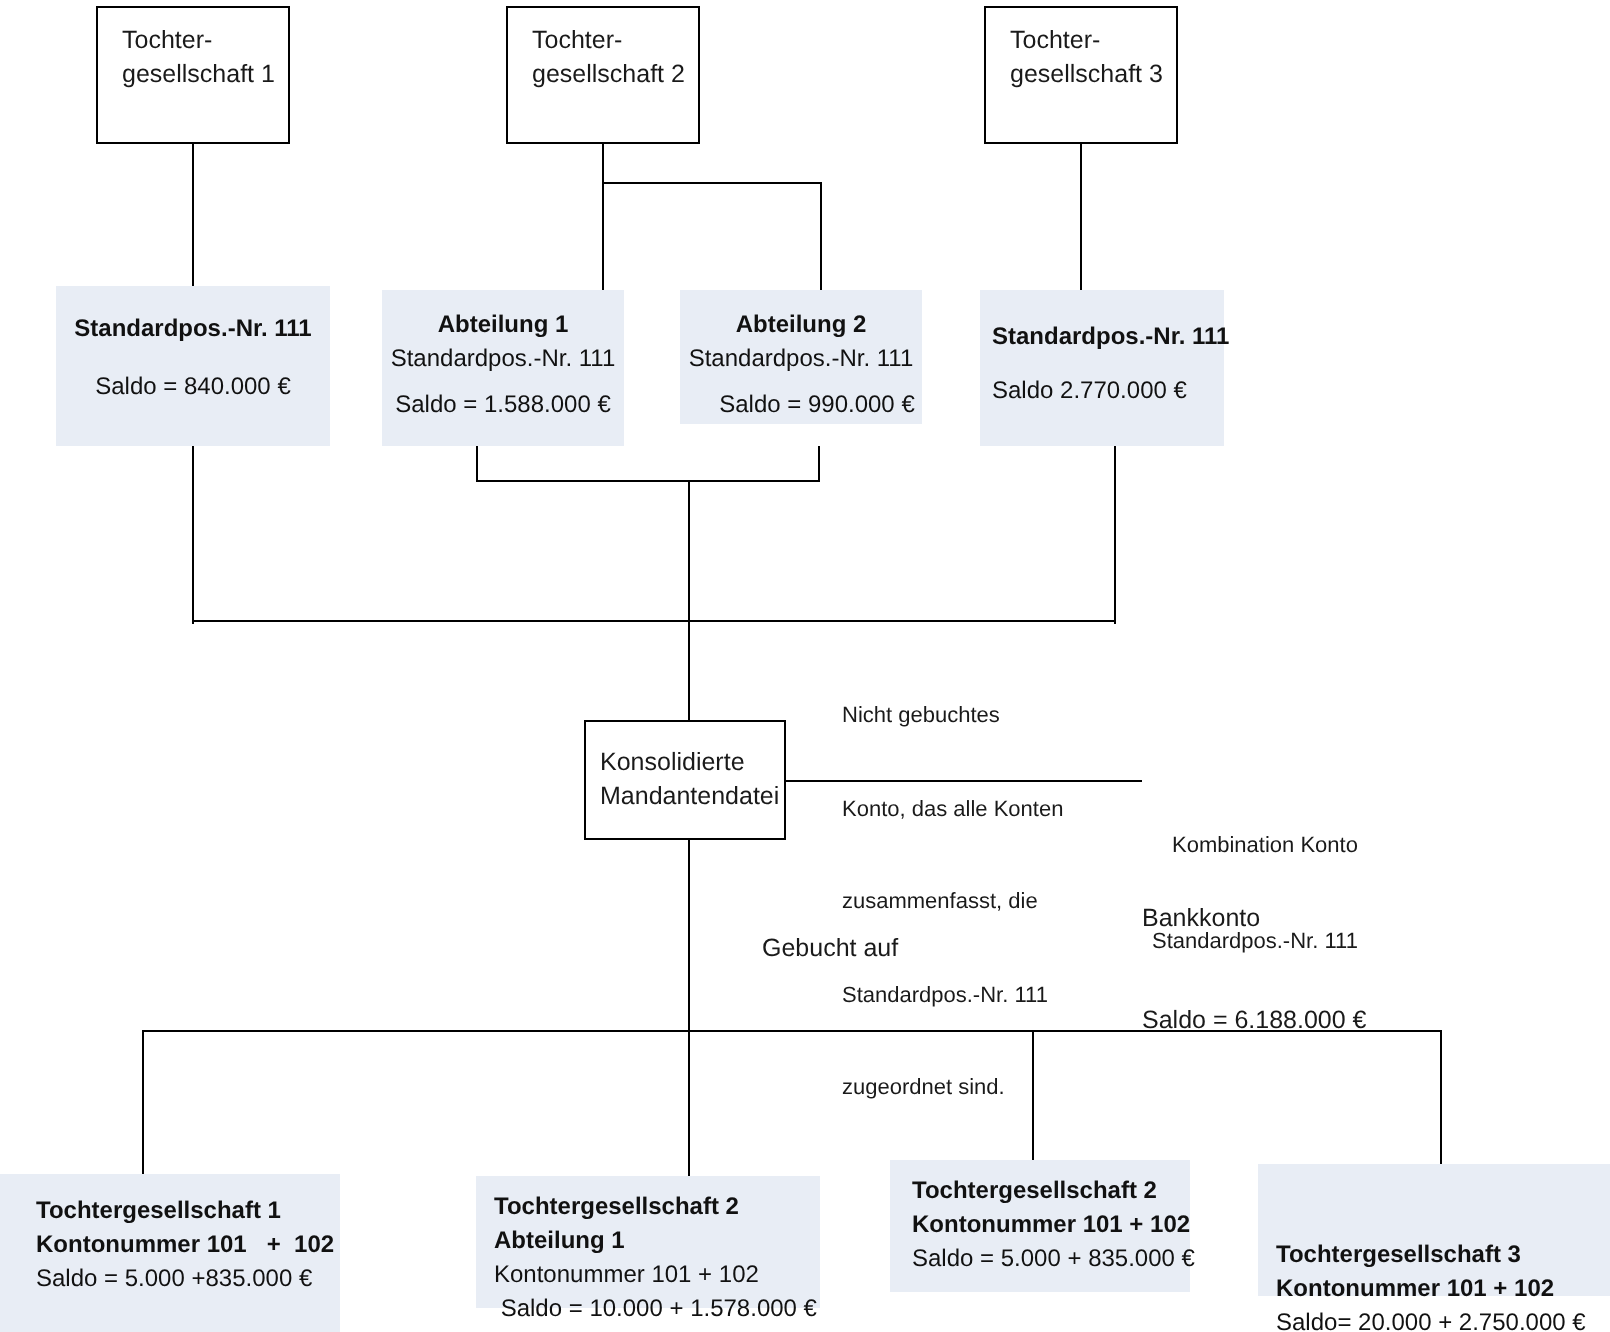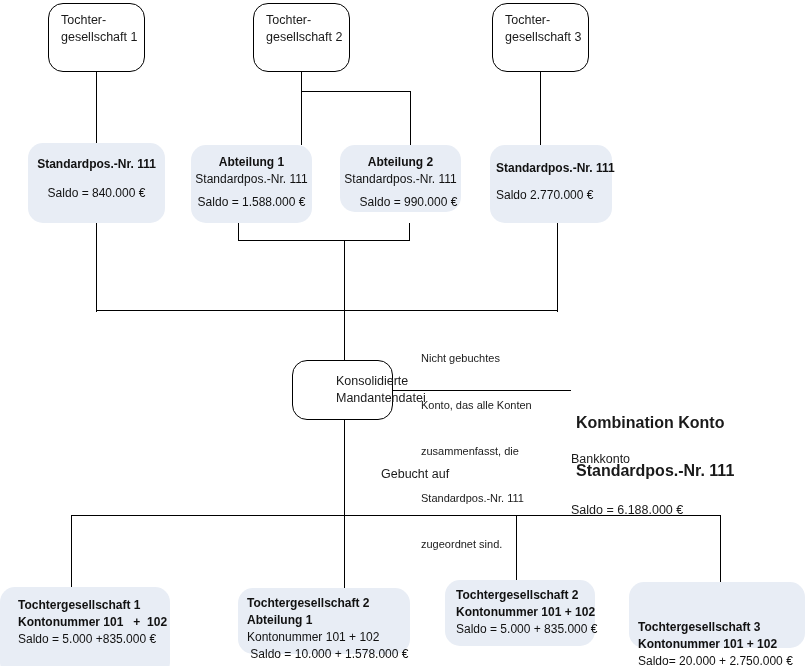--- a/index.html
+++ b/index.html
@@ -13,21 +13,20 @@
   #canvas {
     position: relative;
     width: 805px;
     height: 666px;
     background: #ffffff;
     overflow: hidden;
   }
   .node {
     position: absolute;
     box-sizing: border-box;
-    border-radius: 15px;
   }
   
   .box-outline {
     border: 1.3px solid #000000;
     background: #ffffff;
     display: flex;
     flex-direction: column;
     justify-content: flex-start;
     color: #1a1a1a;
     font-size: 12.5px;
@@ -52,21 +51,21 @@
   .ctr { text-align: center; }
   .lft { text-align: left; }
   
   .label {
     position: absolute;
     color: #1a1a1a;
     font-size: 11px;
     line-height: 15.5px;
     white-space: pre;
   }
-  .label.bold { font-weight: bold; font-size: 16px; line-height: 16px; }
+  .label.bold { font-weight: normal; font-size: 11px; line-height: 16px; text-align: right; }
   .label.mid  { font-size: 12.5px; }
   
   .conn {
     position: absolute;
     background: #000000;
   }
   .v { width: 1.3px; }
   .h { height: 1.3px; }
 </style>
 </head>
@@ -144,21 +143,21 @@
   <div class="conn h" style="left:238px; top:240px; width:172px;"></div>
   <div class="conn v" style="left:344px; top:240px; height:72px;"></div>
 
   <div class="conn v" style="left:557px; top:223px; height:89px;"></div>
 
   <div class="conn h" style="left:96px; top:310px; width:462px;"></div>
 
   <div class="conn v" style="left:344px; top:310px; height:50px;"></div>
 
   <div class="node box-outline" style="left:292px; top:360px; width:101px; height:60px; justify-content:center;">
-    <div class="lines" style="padding:0 0 0 7px;margin-left:36px;">
+    <div class="lines" style="padding:0 0 0 7px;">
       <div class="ln">Konsolidierte</div>
       <div class="ln">Mandantendatei</div>
     </div>
   </div>
 
   <div class="conn h" style="left:393px; top:390px; width:178px;"></div>
 
   <div class="label" style="left:421px; top:320px;">
     <div class="ln">Nicht gebuchtes</div>
     <div class="ln">Konto, das alle Konten</div>

